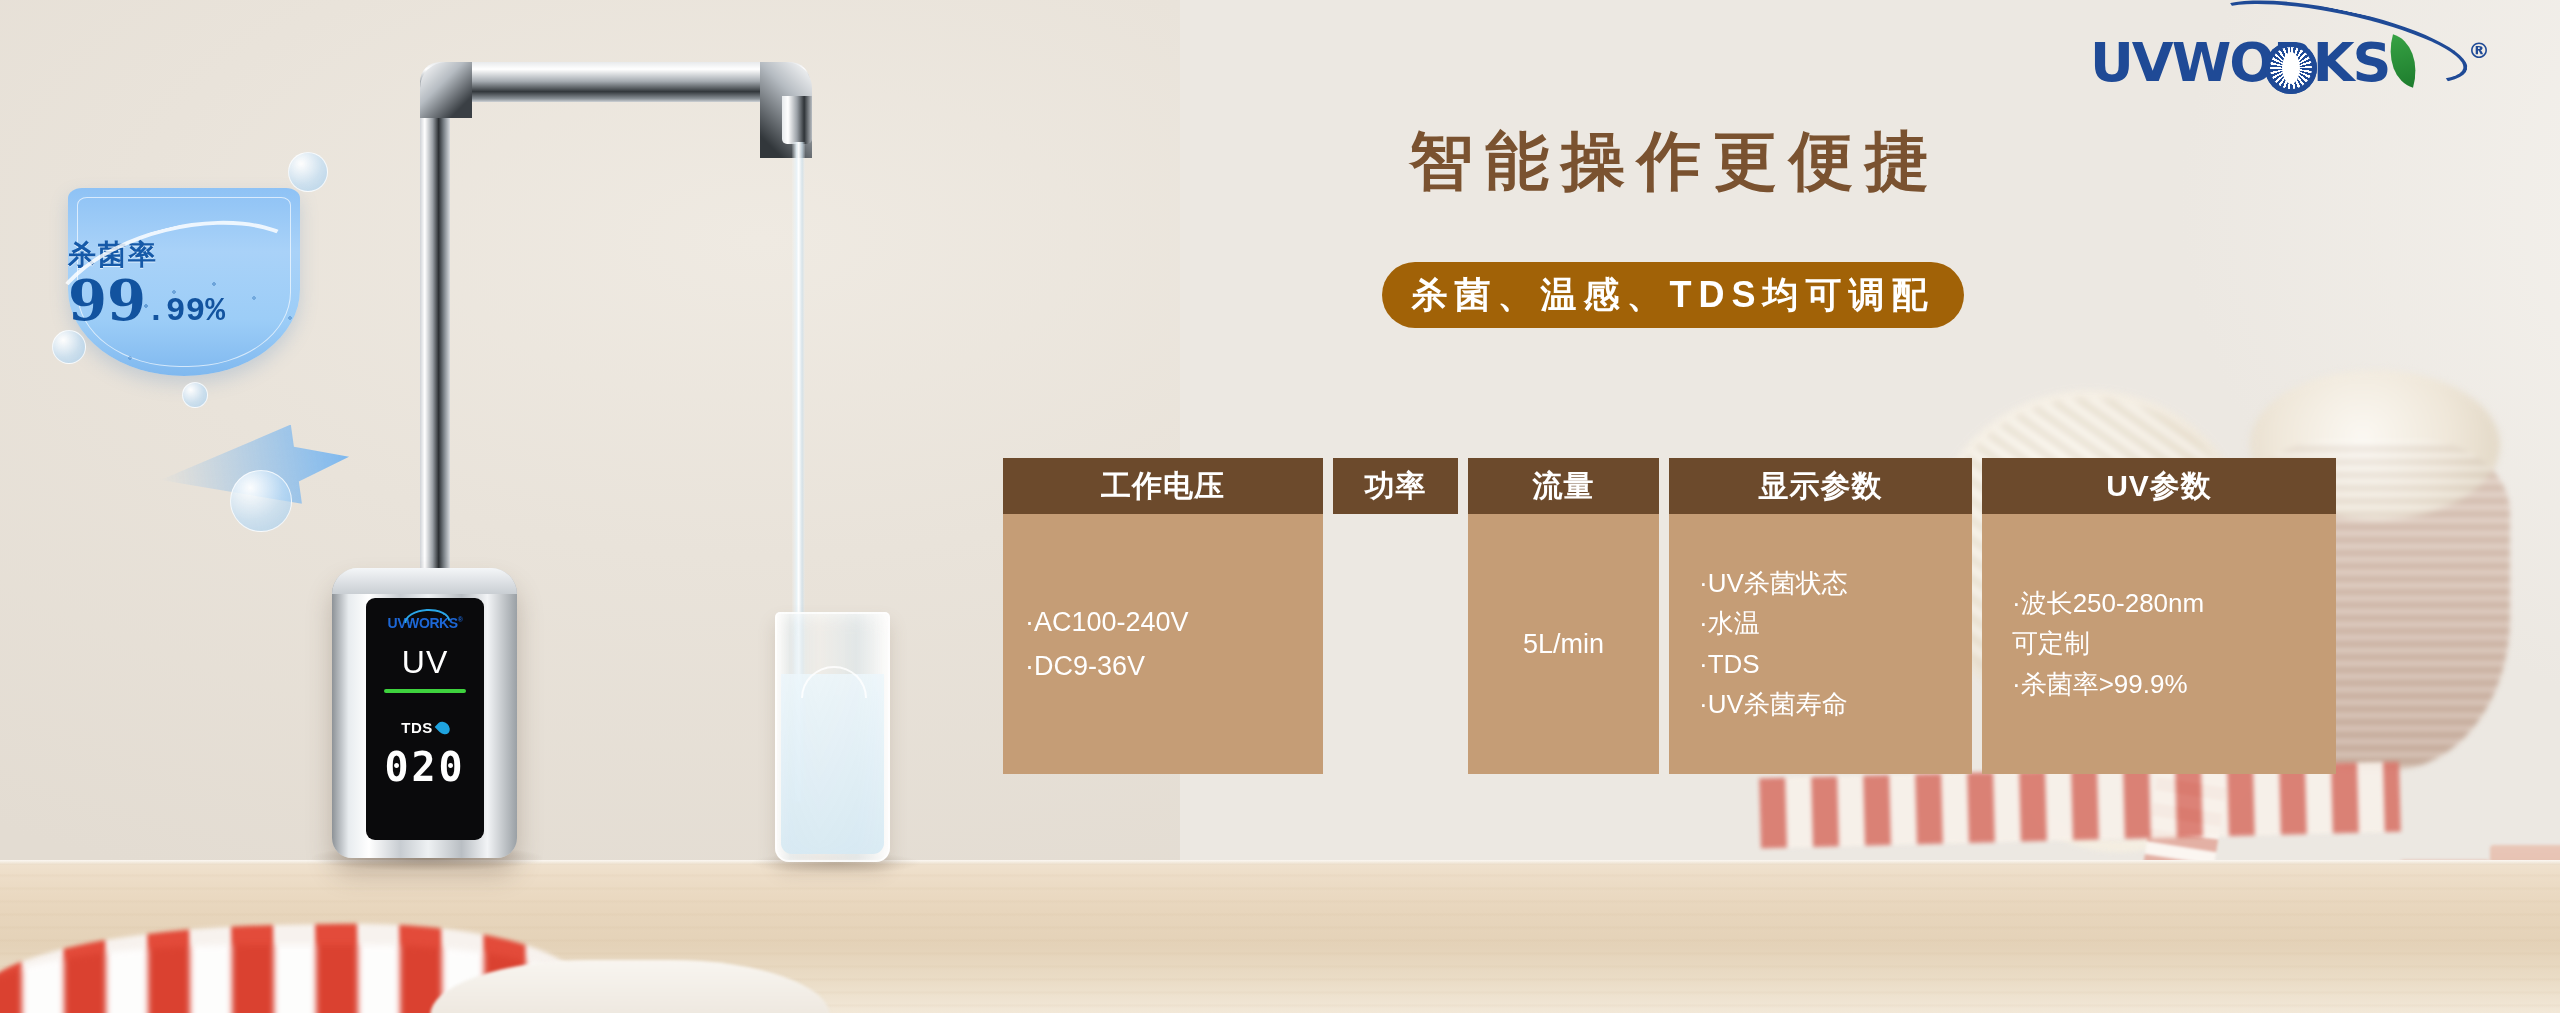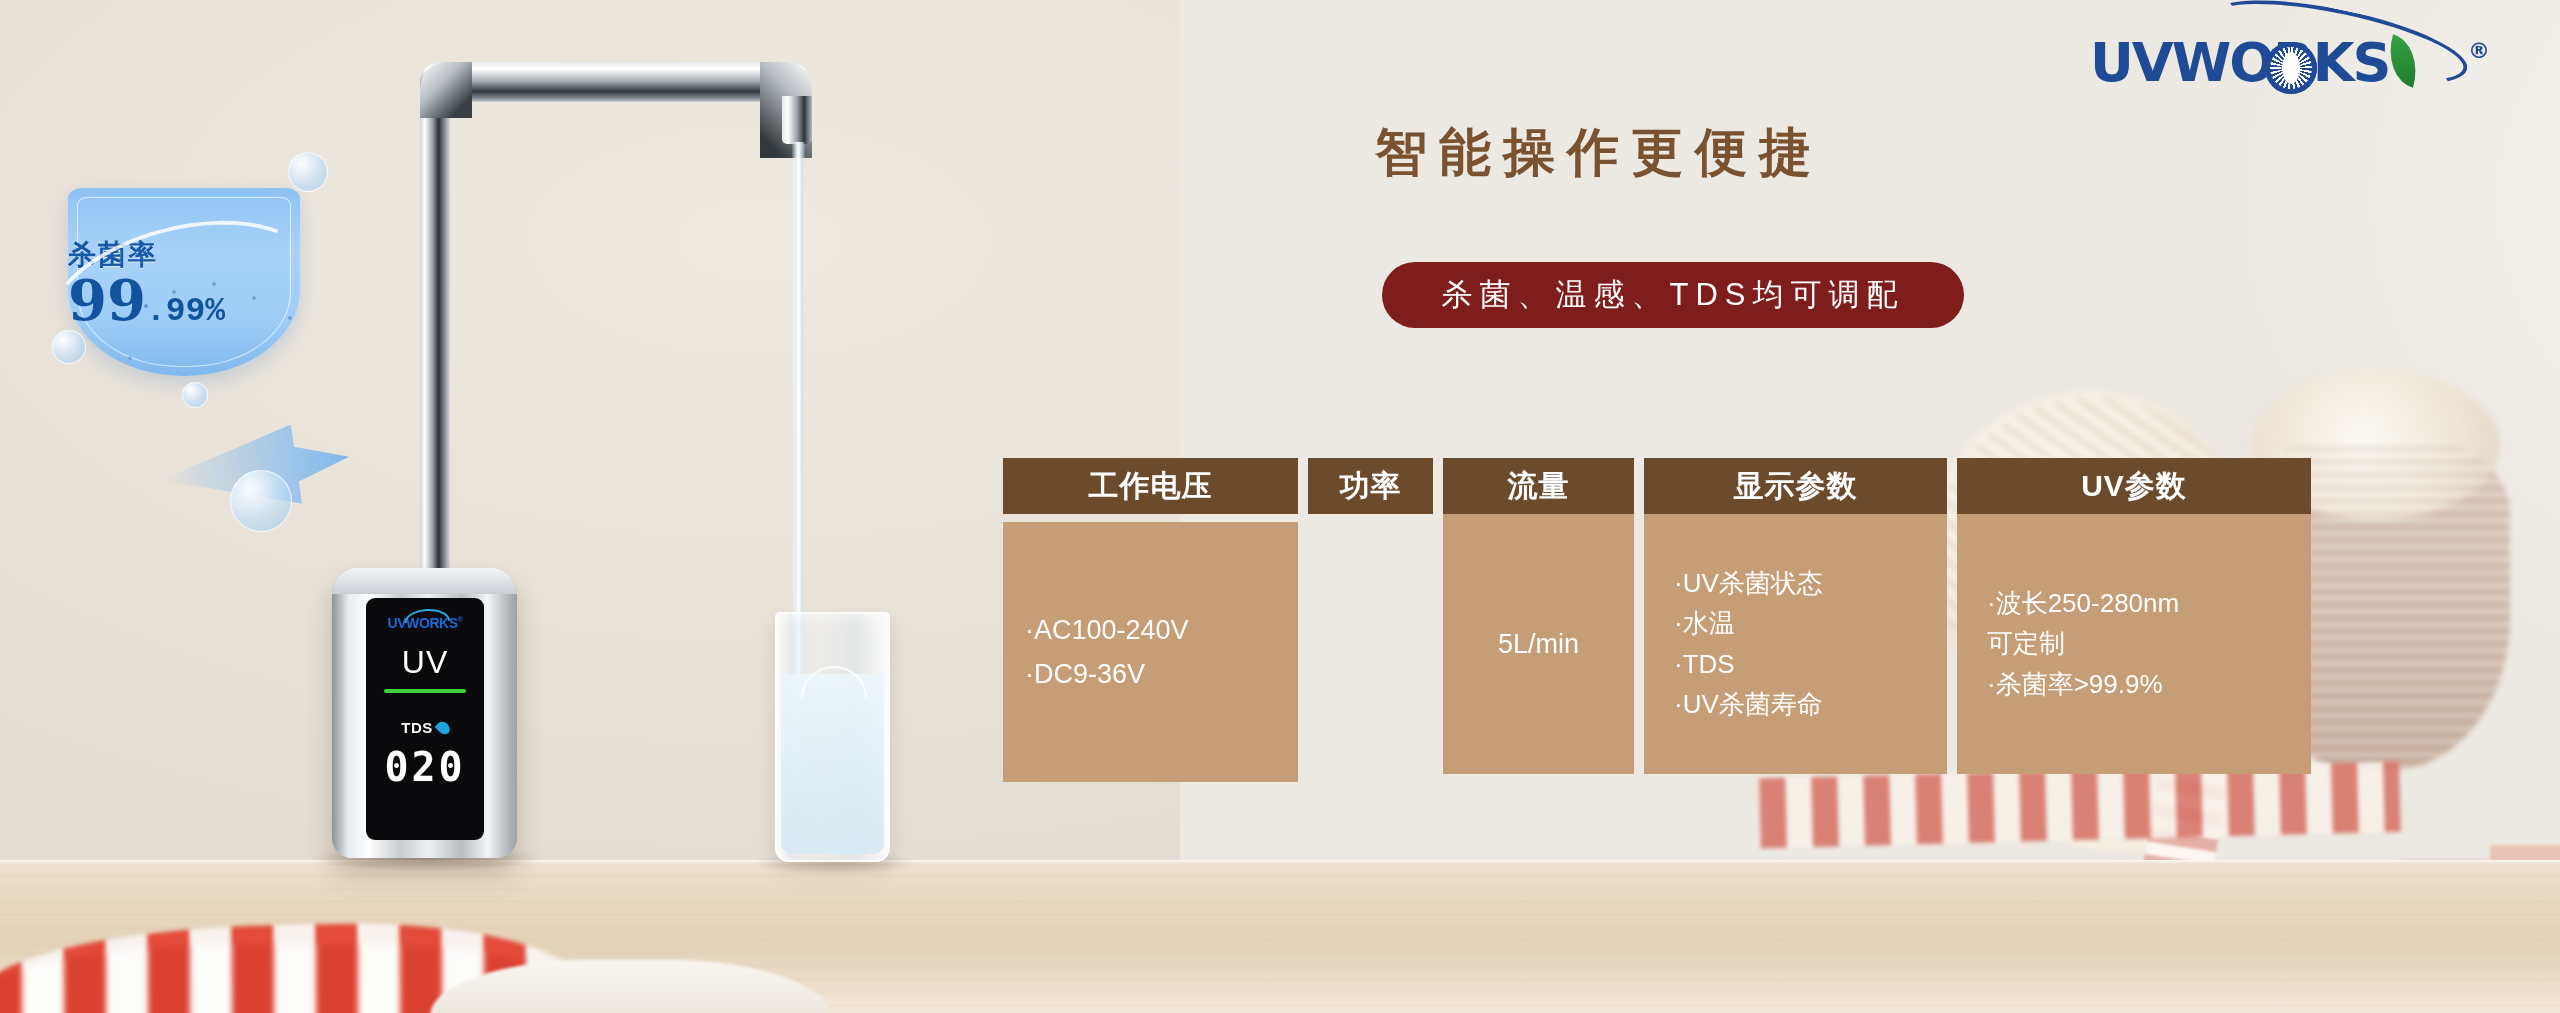--- a/index.html
+++ b/index.html
@@ -318,45 +318,45 @@
   .logo-reg { position:absolute; left:378px; top:4px; font-size:22px; color:#1f4a96; }
   .logo-sub {
     margin-top:6px; font-size:21px; color:#1f4a96; letter-spacing:7px;
     text-align:center; padding-left:6px;
   }
 
   
   .headline {
     position:absolute; left:1375px; top:118px; width:600px;
     font-family:"DejaVu Serif","Liberation Serif",serif;
-    font-size:52px; font-weight:bold; color:#7a5230; letter-spacing:12px;
-    white-space:nowrap;
+    font-size:64px; font-weight:bold; color:#7a5230; letter-spacing:12px;
+    text-align:center; white-space:nowrap;
   }
   .pill {
     position:absolute; left:1382px; top:262px; width:582px; height:66px;
-    background:#7f1d1d; border-radius:33px;
+    background:#a16207; border-radius:33px;
     display:flex; align-items:center; justify-content:center;
-    color:#ffffff; font-size:31px; letter-spacing:7px;
+    color:#ffffff; font-size:36px; letter-spacing:7px;font-weight:bold;
   }
 
   
   .spec { position:absolute; left:1003px; top:458px; display:flex; gap:10px; }
   .col { display:flex; flex-direction:column; }
   .col .head {
     background:#6c4a2c; color:#ffffff; font-size:30px; font-weight:bold;
     height:56px; display:flex; align-items:center; justify-content:center;
     letter-spacing:1px; white-space:nowrap;
   }
   .col .body {
     background:#c59d76; color:#ffffff; height:260px;
     display:flex; flex-direction:column; align-items:flex-start; justify-content:center;
     padding:0 18px; gap:11px; font-size:27px; line-height:1.2;
   }
   .col .body.center { align-items:center; justify-content:center; }
-  .c1 { width:295px;gap:8px; } .c2 { width:125px; } .c3 { width:191px; }
+  .c1 { width:320px; } .c2 { width:125px; } .c3 { width:191px; }
   .c4 { width:303px; } .c5 { width:354px; }
   .c1 .body { padding-left:22px; }
   .c4 .body { padding-left:30px; gap:9px; font-size:26px; }
   .c5 .body { padding-left:30px; gap:9px; font-size:26px; }
 </style>
 </head>
 <body>
 
 <div id="scene">
   <div class="wall"></div>

